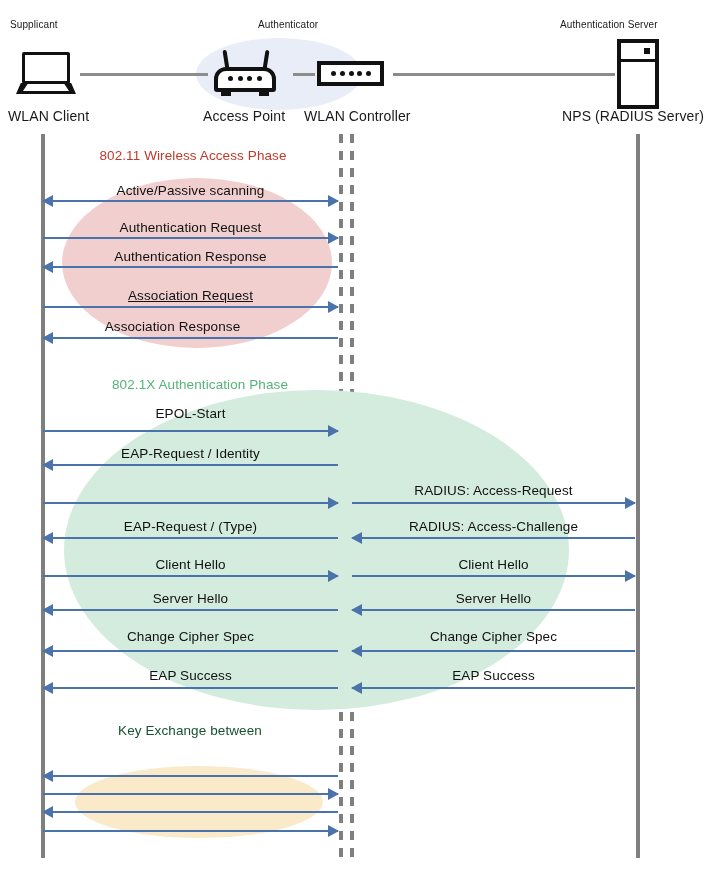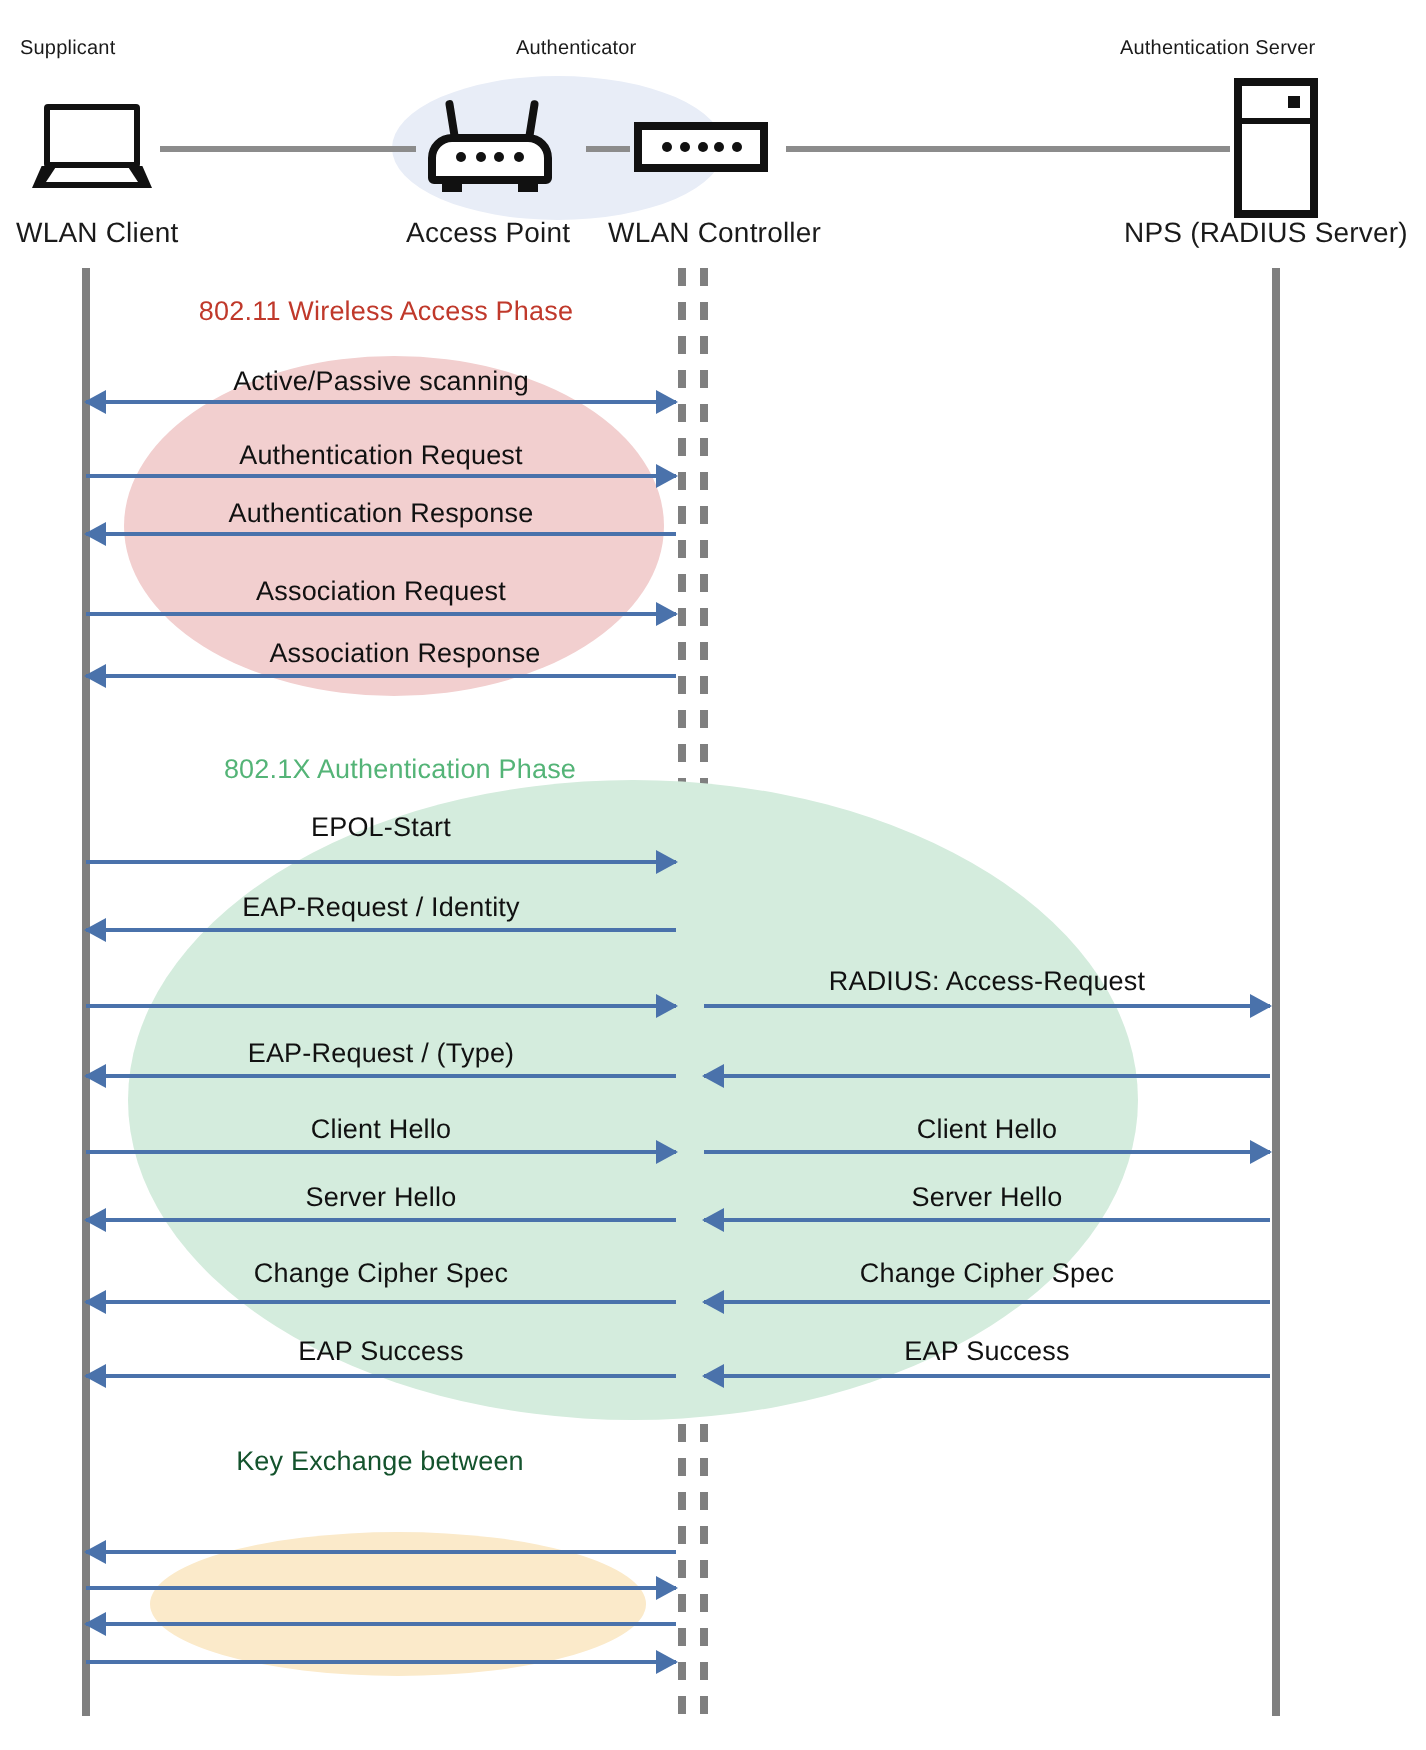--- a/index.html
+++ b/index.html
@@ -242,27 +242,27 @@
   <div class="msg" style="left:43px;top:266px;width:295px;">
     <div class="shaft"></div>
       <div class="head left"></div>
   </div>
   <div class="msg-label" style="left:43px;top:249px;width:295px;">Authentication Response</div>
 
   <div class="msg" style="left:43px;top:306px;width:295px;">
     <div class="shaft"></div>
       <div class="head right"></div>
   </div>
-  <div class="msg-label" style="left:43px;top:288px;width:295px;">Association Request</div>
+  <div class="msg-label" style="left:43px;top:288px;width:295px;text-decoration:underline;">Association Request</div>
 
   <div class="msg" style="left:43px;top:337px;width:295px;">
     <div class="shaft"></div>
       <div class="head left"></div>
   </div>
-  <div class="msg-label" style="left:55px;top:319px;width:295px;">Association Response</div>
+  <div class="msg-label" style="left:25px;top:319px;width:295px;">Association Response</div>
 
   <div class="phase-title" style="left:100px;top:375px;width:200px;color:#54b477;">802.1X Authentication Phase</div>
 
   <div class="msg" style="left:43px;top:430px;width:295px;">
     <div class="shaft"></div>
       <div class="head right"></div>
   </div>
   <div class="msg-label" style="left:43px;top:406px;width:295px;">EPOL-Start</div>
 
   <div class="msg" style="left:43px;top:464px;width:295px;">
@@ -309,20 +309,21 @@
   <div class="msg" style="left:352px;top:502px;width:283px;">
     <div class="shaft"></div>
       <div class="head right"></div>
   </div>
   <div class="msg-label" style="left:352px;top:483px;width:283px;">RADIUS: Access-Request</div>
 
   <div class="msg" style="left:352px;top:537px;width:283px;">
     <div class="shaft"></div>
       <div class="head left"></div>
   </div>
+  <div class="msg-label" style="left:352px;top:519px;width:283px;">RADIUS: Access-Challenge</div>
 
   <div class="msg" style="left:352px;top:575px;width:283px;">
     <div class="shaft"></div>
       <div class="head right"></div>
   </div>
   <div class="msg-label" style="left:352px;top:557px;width:283px;">Client Hello</div>
 
   <div class="msg" style="left:352px;top:609px;width:283px;">
     <div class="shaft"></div>
       <div class="head left"></div>

